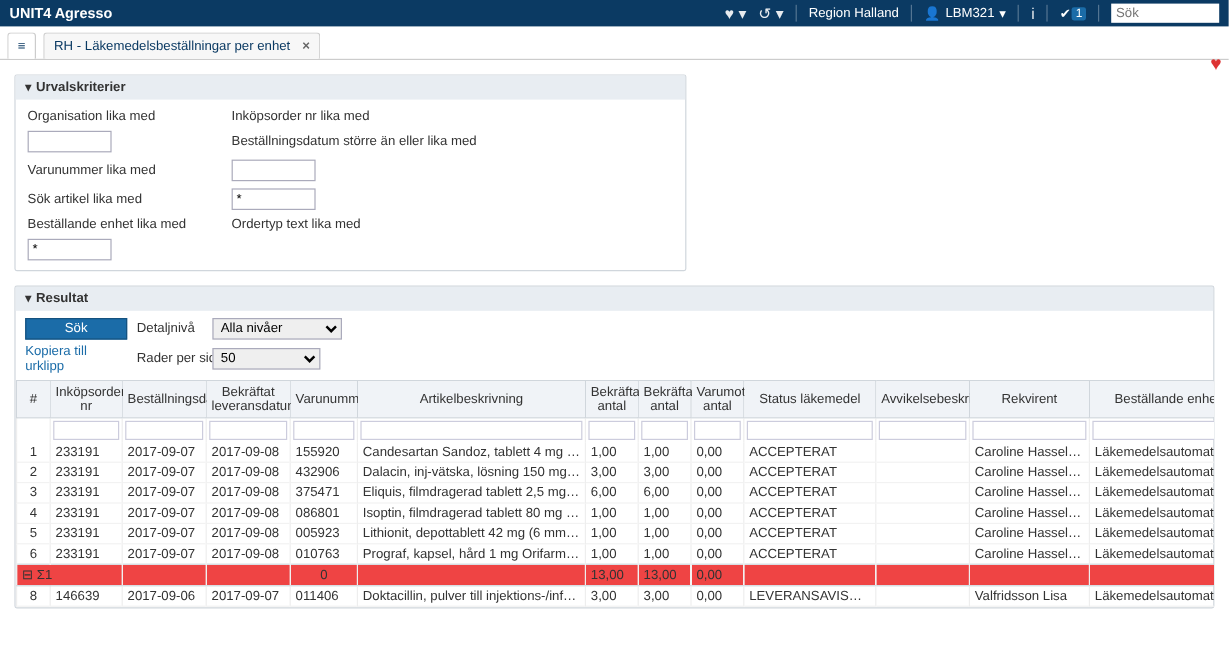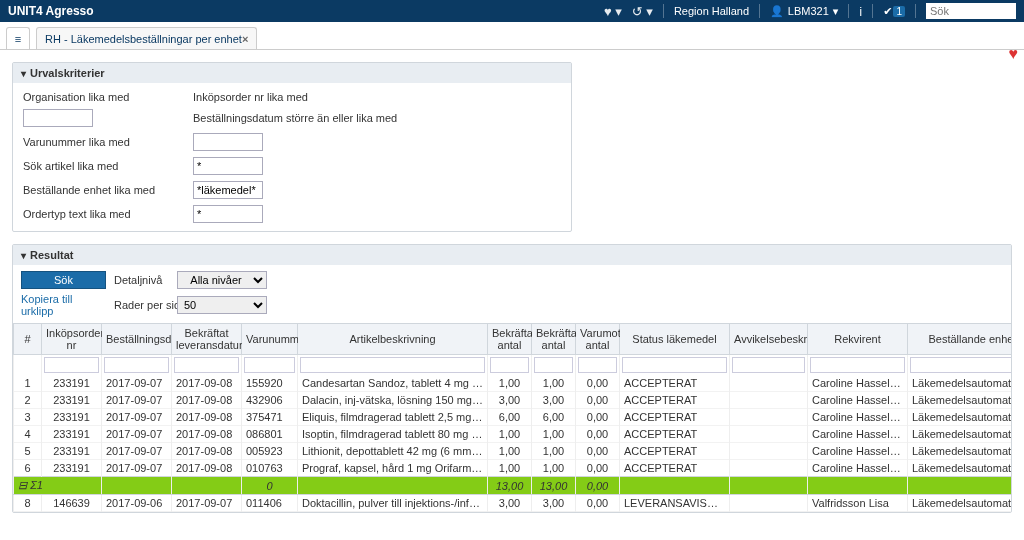--- a/index.html
+++ b/index.html
@@ -8,21 +8,21 @@
   .topbar-left { font-weight: bold; font-size: 12px; }
   .topbar-right { display: flex; align-items: center; gap: 10px; }
   .topbar-right .sep { width: 1px; height: 14px; background: rgba(255,255,255,0.3); }
   .topbar-icon { cursor: pointer; font-size: 13px; opacity: 0.9; }
   .topbar-search { background: #fff; border: none; height: 16px; width: 90px; padding: 0 4px; font-size: 11px; }
   .user-pill { display: flex; align-items: center; gap: 4px; }
   .check-one { color: #fff; display: inline-flex; align-items: center; }
   .check-one .one { background: #1b6ca8; padding: 0 3px; border-radius: 2px; margin-left: 1px; font-size: 10px;}
   .tabbar { height: 28px; border-bottom: 1px solid #ccc; display: flex; align-items: flex-end; padding-left: 6px; position: relative; }
   .menu-icon { width: 24px; height: 22px; border: 1px solid #ccc; border-bottom: none; border-radius: 3px 3px 0 0; display: flex; align-items: center; justify-content: center; margin-right: 6px; cursor: pointer; color: #0b3a63; background: #fff;}
-  .tab { height: 22px; border: 1px solid #ccc; border-bottom: none; border-radius: 3px 3px 0 0; background: #f7f7f7; display: flex; align-items: center; padding: 0 8px; color: #0b3a63; cursor: pointer; gap: 0;}
+  .tab { height: 22px; border: 1px solid #ccc; border-bottom: none; border-radius: 3px 3px 0 0; background: #f7f7f7; display: flex; align-items: center; padding: 0 8px; color: #0b3a63; cursor: pointer; gap: 10px;}
   .tab .close { color: #666; font-weight: bold; }
   .heart-fav { position: absolute; right: 6px; bottom: -14px; color: #d33; font-size: 16px; cursor: pointer;}
   .content { padding: 12px 12px 8px 12px; }
   .panel { border: 1px solid #d0d6dc; border-radius: 2px; margin-bottom: 12px; }
   .panel-header { background: #e8edf2; padding: 4px 8px; font-weight: bold; color: #333; display: flex; align-items: center; gap: 4px;}
   .panel-header .caret { font-size: 10px; }
   .criteria { padding: 8px 10px; display: grid; grid-template-columns: 170px auto; row-gap: 6px; align-items: center; }
   .criteria label { color: #333; }
   .crit-input { border: 1px solid #aab; height: 18px; width: 70px; padding: 0 3px; font-size: 11px; }
   .crit-wrap { display: flex; align-items: center; gap: 2px; }
@@ -30,23 +30,23 @@
   .result-panel .panel-header { background: #e8edf2; }
   .result-toolbar { padding: 6px 8px; display: grid; grid-template-columns: 85px 55px auto; row-gap: 4px; column-gap: 8px; align-items: center;}
   .btn-blue { background: #1b6ca8; color: #fff; border: 1px solid #15527f; padding: 2px 8px; cursor: pointer; font-size: 11px;}
   .link { color: #1b6ca8; cursor: pointer; }
   .select { border: 1px solid #aab; height: 18px; font-size: 11px; padding: 0 2px;}
   .table-wrap { overflow-x: auto; }
   table { border-collapse: collapse; width: 100%; font-size: 11px; table-layout: fixed;}
   th { background: #f0f3f7; color: #333; font-weight: normal; text-align: center; border: 1px solid #d0d6dc; padding: 3px 4px; vertical-align: middle; position: relative;}
   td { border-left: 1px solid #eee; border-right: 1px solid #eee; padding: 2px 4px; white-space: nowrap; overflow: hidden; text-overflow: ellipsis; }
   tbody tr { border-bottom: 1px solid #f2f2f2; }
-  .num { text-align: center; }
+  .num { text-align: left; }
   .ctr { text-align: center; }
-  .sumrow td { background: #84cc16; font-weight: normal; border-top: 1px solid #d0d6dc; border-bottom: 1px solid #d0d6dc; font-style: italic;}
+  .sumrow td { background: #ef4444; font-weight: normal; border-top: 1px solid #d0d6dc; border-bottom: 1px solid #d0d6dc;}
   .sumrow .sigma { color: #333; }
   .filter-row td { padding: 2px; }
   .filter-row input { width: 100%; border: 1px solid #ccd; height: 16px; font-size: 10px; padding: 0 2px;}
   .col-n { width: 28px; }
   .col-order { width: 60px; }
   .col-date { width: 70px; }
   .col-vnum { width: 56px; }
   .col-desc { width: 190px; }
   .col-q { width: 44px; }
   .col-status { width: 110px; }
@@ -109,41 +109,38 @@
       <div class="crit-wrap">
           <input class="crit-input" value="" style="">
         </div>
 
       <label>Sök artikel lika med</label>
       <div class="crit-wrap">
           <input class="crit-input" value="*" style="">
         </div>
 
       <label>Beställande enhet lika med</label>
-      <div class="crit-wrap">
-          <input class="crit-input" value="*läkemedel*" style="">
-        </div>
 
       <label>Ordertyp text lika med</label>
       <div class="crit-wrap">
           <input class="crit-input" value="*" style="">
         </div>
     </div>
   </div>
 
   <div class="panel result-panel">
     <div class="panel-header">
       <span class="caret">▾</span>
       <span>Resultat</span>
     </div>
 
     <div class="result-toolbar">
       <button class="btn-blue">Sök</button>
       <span>Detaljnivå</span>
-      <select class="select" style="width:90px;text-align:center;"><option>Alla nivåer</option></select>
+      <select class="select" style="width:108px;"><option>Alla nivåer</option></select>
 
       <span class="link">Kopiera till urklipp</span>
       <span style="white-space:nowrap;">Rader per sida</span>
       <select class="select" style="width:90px;"><option>50</option></select>
     </div>
 
     <div class="table-wrap">
       <table>
         <colgroup>
           <col class="col-n">

